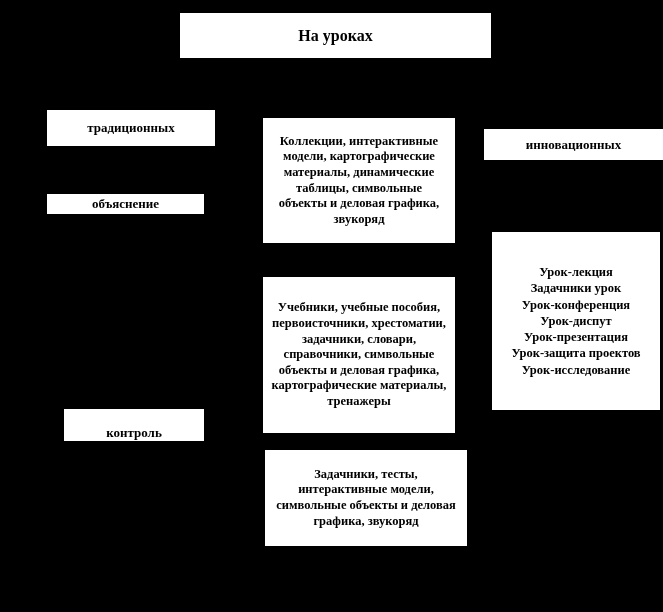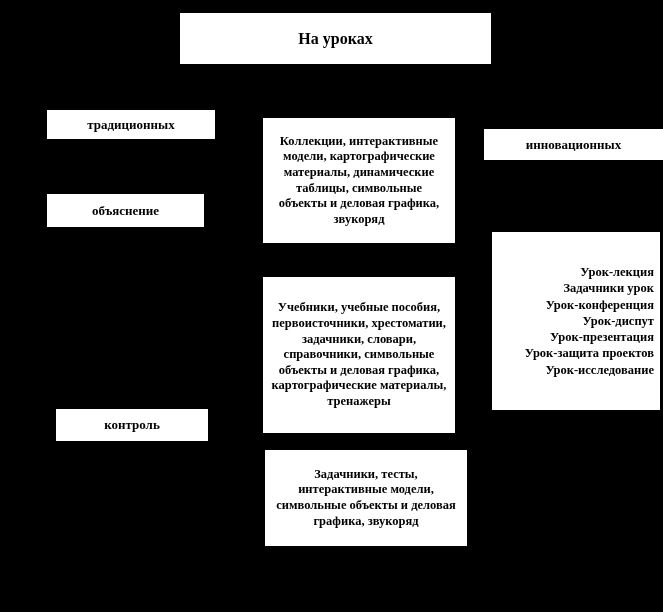--- a/index.html
+++ b/index.html
@@ -20,46 +20,45 @@
     background: #ffffff;
     color: #000000;
     font-weight: bold;
     display: flex;
     align-items: center;
     justify-content: center;
     text-align: center;
     box-sizing: border-box;
   }
   .title-box {
-    left: 180px; top: 13px; width: 311px; height: 51px;
+    left: 180px; top: 13px; width: 311px; height: 45px;
     font-size: 16px;
   }
   .label-box {
     font-size: 13px;
   }
-  .left-1 { left: 47px;  top: 110px; width: 168px; height: 29px; }
-  .left-2 { left: 47px;  top: 194px; width: 157px; height: 33px; text-align: right; }
+  .left-1 { left: 47px;  top: 110px; width: 168px; height: 36px; }
+  .left-2 { left: 47px;  top: 194px; width: 157px; height: 20px; text-align: right; }
   .left-3 { left: 47px;  top: 302px; width: 157px; height: 32px; }
-  .left-4 { left: 56px;  top: 409px; width: 152px; height: 32px; }
+  .left-4 { left: 64px;  top: 409px; width: 140px; height: 32px; align-items: flex-end; }
   .right-header { left: 484px; top: 110px; width: 179px; height: 31px; margin-top: 19px; }
   .text-box {
     font-size: 12.5px;
     line-height: 1.25;
     padding: 16px 8px;
   }
   .center-1 { left: 263px; top: 118px; width: 192px; height: 125px; }
   .center-2 { left: 263px; top: 277px; width: 192px; height: 156px; }
   .center-3 { left: 265px; top: 450px; width: 202px; height: 96px; }
   .lessons-box {
     left: 492px; top: 232px; width: 168px; height: 178px;
     flex-direction: column;
     font-size: 12.5px;
     line-height: 1.3;
     padding: 4px 6px;
-    align-items: flex-end;
   }
   .lesson-line { display: block; }
 </style>
 </head>
 <body>
 
 <div class="canvas">
 
   <div class="box title-box">
     <span>На уроках</span>

